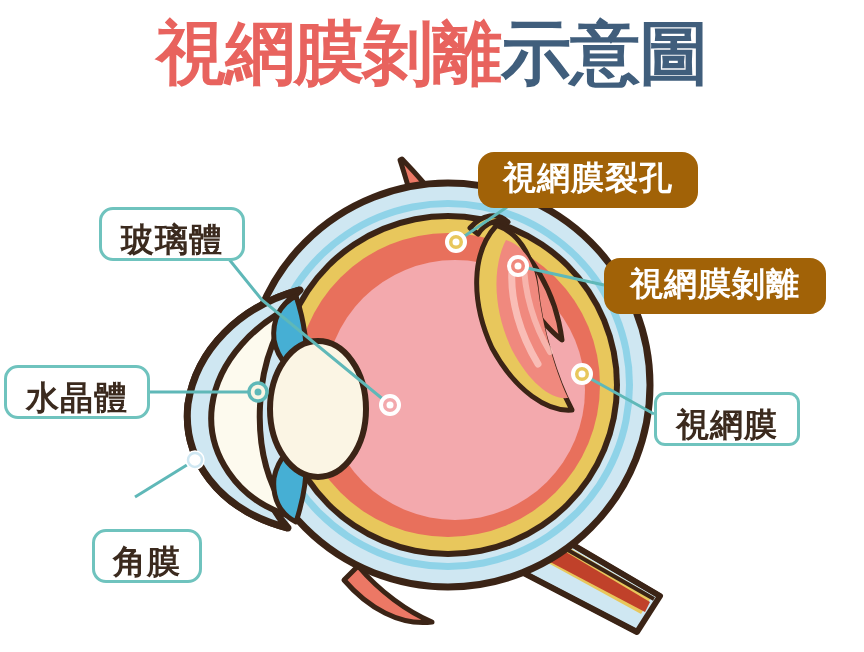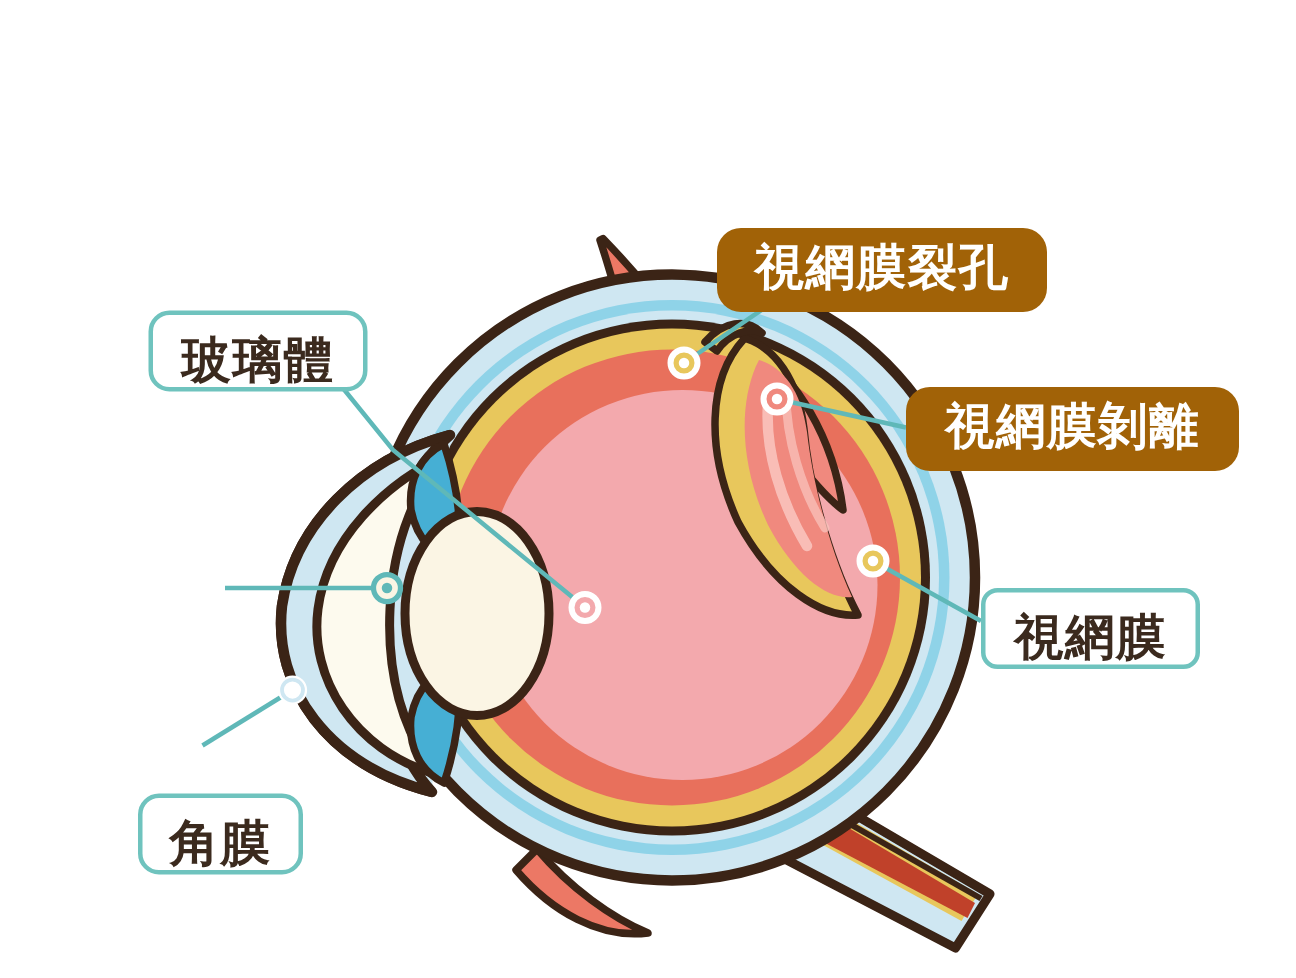--- a/index.html
+++ b/index.html
@@ -82,20 +82,23 @@
   #label-cornea     { left: 92px;  top: 497px; width: 110px; height: 54px; margin-top: 32px; }
   #label-tear       { left: 478px; top: 152px; width: 220px; height: 56px; }
   #label-detach     { left: 604px; top: 258px; width: 222px; height: 56px; }
   #label-retina     { left: 654px; top: 392px; width: 146px; height: 54px; border-radius: 11px; }
 </style>
 </head>
 <body>
 
 <div id="stage">
 
+  <div class="title">
+    <span class="t-red">視網膜剝離</span><span class="t-blue">示意圖</span>
+  </div>
 
   <svg id="eye-svg" viewBox="0 0 864 652">
     <defs>
       <clipPath id="globeClip">
         <path d="M 285 385
                  C 285 250, 385 168, 470 168
                  C 560 168, 608 250, 608 385
                  C 608 520, 545 600, 450 600
                  C 355 600, 285 520, 285 385 Z"></path>
       </clipPath>
@@ -255,20 +258,23 @@
 
       <circle cx="582" cy="374" r="9" fill="#E8C75C" stroke="#FFFFFF" stroke-width="4"></circle>
       <circle cx="582" cy="374" r="3.5" fill="#FFFFFF"></circle>
     </g>
   </svg>
 
   <div id="label-vitreous" class="label label-outline">
     <span>玻璃體</span>
   </div>
 
+  <div id="label-lens" class="label label-outline">
+    <span>水晶體</span>
+  </div>
 
   <div id="label-cornea" class="label label-outline">
     <span>角膜</span>
   </div>
 
   <div id="label-tear" class="label label-filled">
     <span>視網膜裂孔</span>
   </div>
 
   <div id="label-detach" class="label label-filled">

